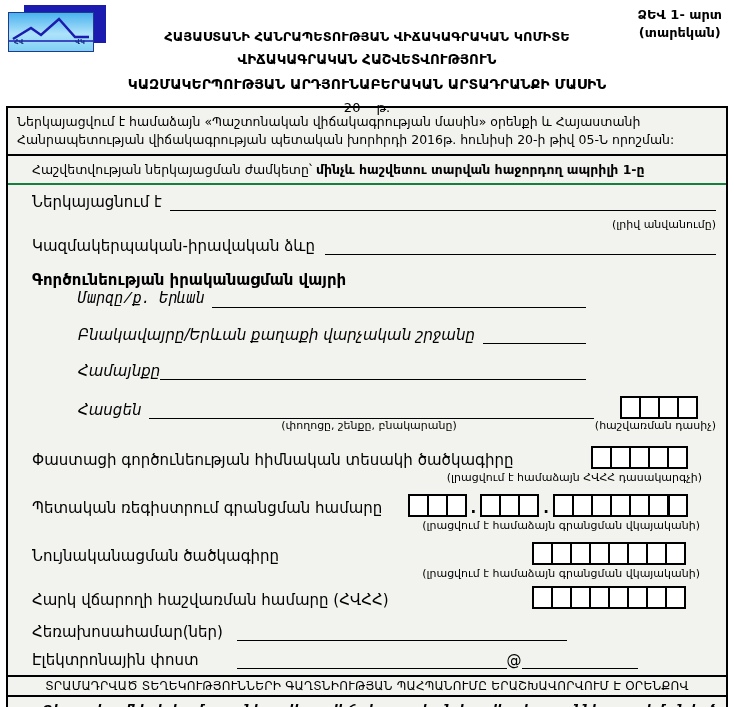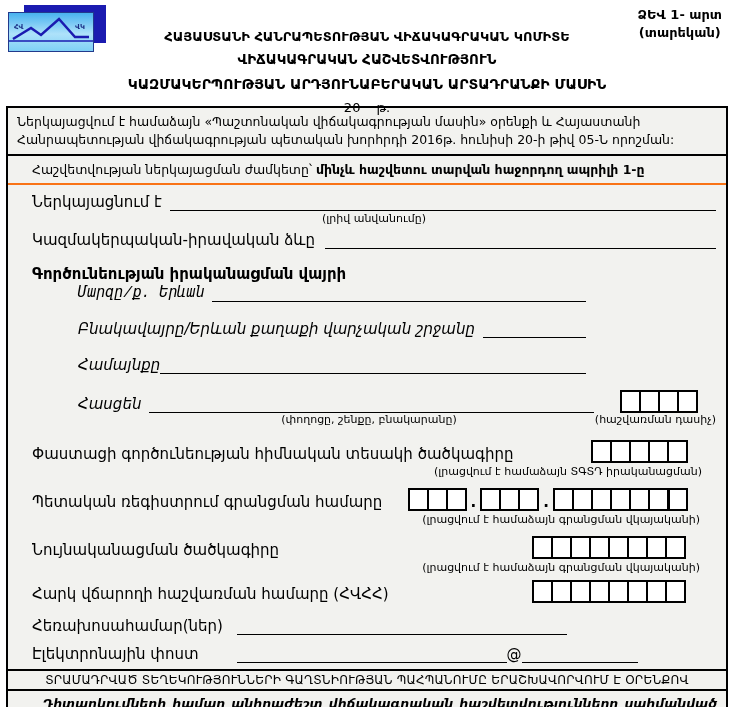--- a/index.html
+++ b/index.html
@@ -7,21 +7,21 @@
   .page { width:734px; height:707px; background:#fff; position:relative; overflow:hidden; }
 
   
   .header { position:relative; height:106px; padding-top:5px; }
   .logo { position:absolute; left:8px; top:5px; width:100px; height:48px; }
   .logo .back { position:absolute; left:16px; top:0; width:82px; height:38px; background:#1b1bb0; }
   .logo .front { position:absolute; left:0; top:7px; width:86px; height:40px;
                  border:1px solid #223a8c;
                  background:linear-gradient(180deg,#49b2ef 0%,#aee2fa 55%,#7fd0f5 100%); }
   .logo .front svg { position:absolute; left:0; top:0; }
-  .logo .lbl { position:absolute; bottom:20px; font-size:7px; color:#1b2f86; font-weight:bold; }
+  .logo .lbl { position:absolute; bottom:5px; font-size:7px; color:#1b2f86; font-weight:bold; }
   .logo .lbl.l { left:5px; } .logo .lbl.r { right:8px; }
   .form-code { position:absolute; right:12px; top:6px; text-align:center; font-weight:bold; font-size:13px; line-height:1.35; }
   .titles { text-align:center; padding-top:24px; }
   .t1 { font-size:13px; font-weight:bold; }
   .t2 { font-size:13.5px; font-weight:bold; margin-top:7px; }
   .t3 { font-size:14px; font-weight:bold; margin-top:9px; }
   .t-year { font-size:13px; margin-top:8px; }
   .t-year .gap { display:inline-block; width:16px; }
 
   
@@ -89,27 +89,27 @@
   <div class="formbox">
 
     <div class="sec legal">
       <span>Ներկայացվում է համաձայն «Պաշտոնական վիճակագրության մասին» օրենքի և Հայաստանի Հանրապետության  վիճակագրության պետական խորհրդի 2016թ. հունիսի 20-ի թիվ 05-Ն որոշման:</span>
     </div>
 
     <div class="sec deadline">
       <span>Հաշվետվության ներկայացման ժամկետը՝ </span><span class="bold">մինչև հաշվետու տարվան հաջորդող ապրիլի 1-ը</span>
     </div>
 
-    <div class="sec fields" style="border-top:2px solid #f97316;">
+    <div class="sec fields" style="border-top:2px solid #15803d;">
 
       <div class="row">
         <span class="lab">Ներկայացնում է</span>
         <span class="u grow" style="margin-left:8px;"></span>
       </div>
-      <div class="cap" style="margin-top:1px;">(լրիվ անվանումը)</div>
+      <div class="cap" style="margin-top:7px;text-align:right;">(լրիվ անվանումը)</div>
 
       <div class="row" style="margin-top:6px;">
         <span class="lab">Կազմակերպական-իրավական ձևը</span>
         <span class="u grow" style="margin-left:10px;"></span>
       </div>
 
       <div class="bold" style="margin-top:16px;">Գործունեության իրականացման վայրի</div>
 
       <div class="row ind it" style="font-family:Liberation Mono, monospace;">
         <span class="lab">Մարզը/ք. Երևան</span>
@@ -145,21 +145,21 @@
         <span class="lab">Փաստացի գործունեության հիմնական տեսակի ծածկագիրը</span>
         <span class="grow"></span>
         <span class="cells" style="margin-right:28px;">
           <span class="cell"></span>
             <span class="cell"></span>
             <span class="cell"></span>
             <span class="cell"></span>
             <span class="cell"></span>
         </span>
       </div>
-      <div class="cap" style="text-align:right; margin-top:2px; padding-right:14px;">(լրացվում է համաձայն ՏԳՏԴ իրականացման)</div>
+      <div class="cap" style="text-align:right; margin-top:2px; padding-right:14px;">(լրացվում է համաձայն ՀՎՀՀ դասակարգչի)</div>
 
       <div class="row" style="margin-top:10px;">
         <span class="lab">Պետական ռեգիստրում գրանցման համարը</span>
         <span class="grow"></span>
         <span class="cells">
           <span class="cell"></span>
             <span class="cell"></span>
             <span class="cell"></span>
         </span>
         <span class="dot">.</span>

